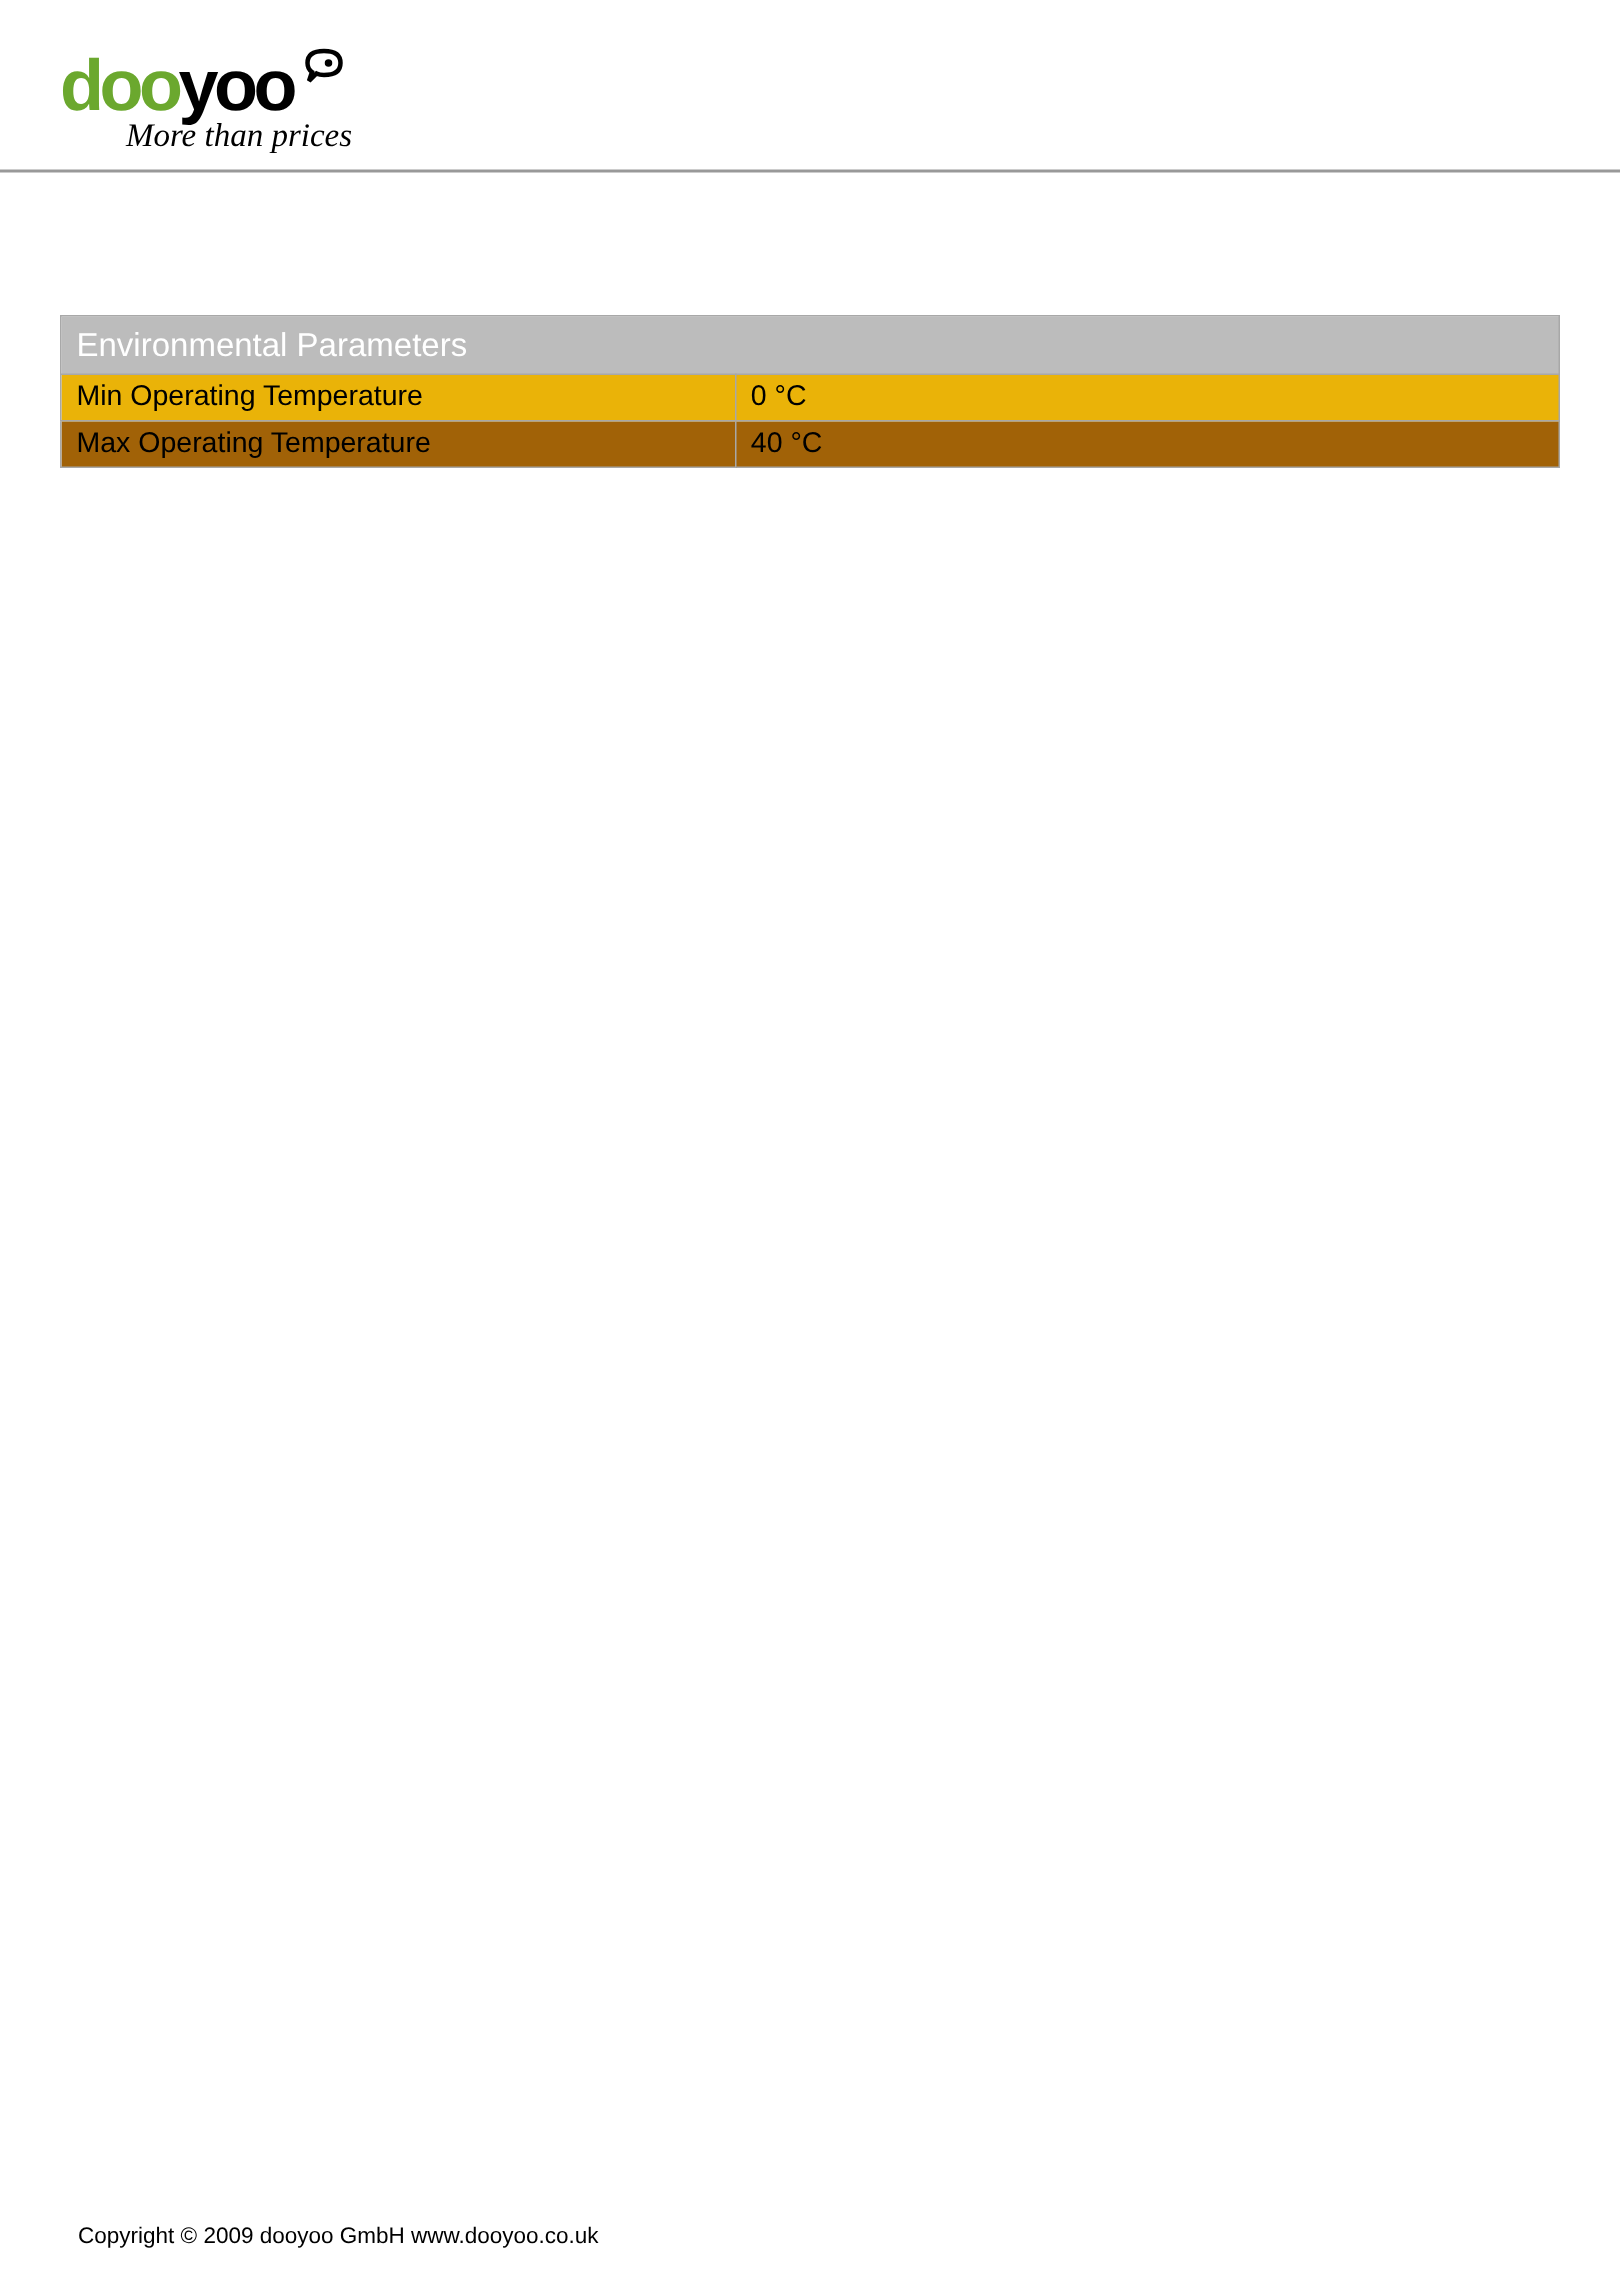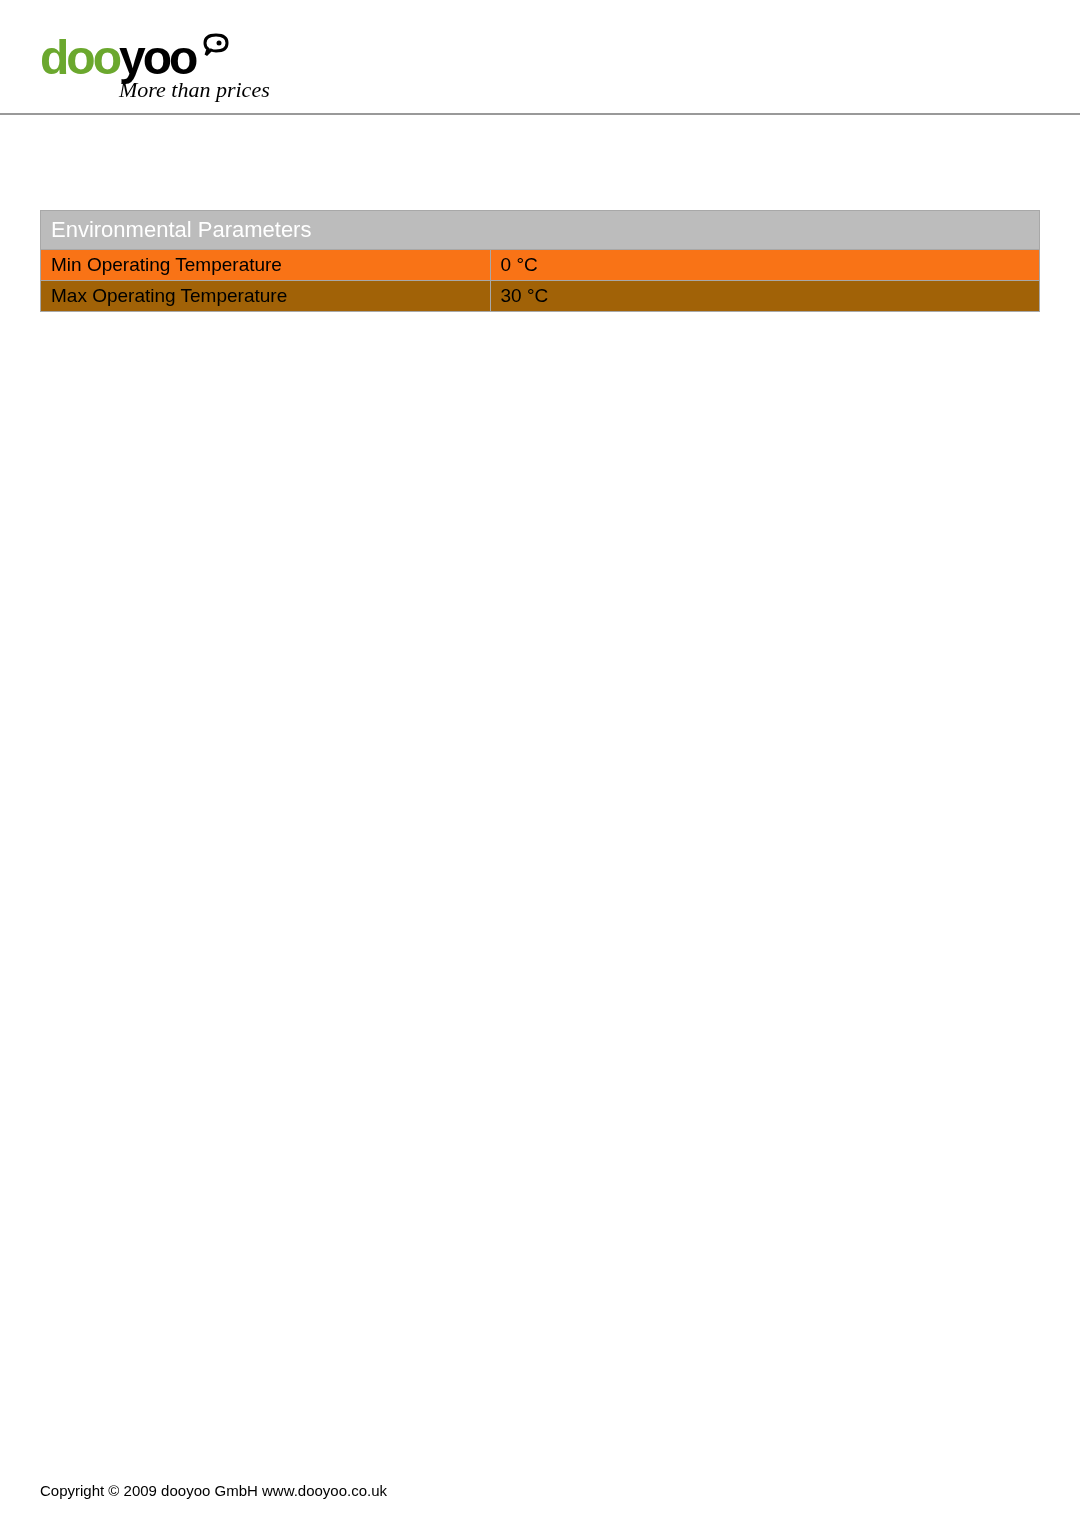--- a/index.html
+++ b/index.html
@@ -39,21 +39,21 @@
       margin-left: 4px;
       margin-top: -20px;
     }
     .tagline {
       font-family: Georgia, serif;
       font-style: italic;
       font-size: 22px;
       color: #000000;
       text-align: right;
       margin-top: -8px;
-      margin-left: 79px;
+      margin-left: 44px;
     }
     .content {
       padding: 95px 40px 0 40px;
     }
     .spec-table {
       width: 100%;
       border-collapse: collapse;
       border: 1px solid #a8a8a8;
     }
     .spec-table th {
@@ -71,29 +71,29 @@
       padding: 4px 10px;
       border: 1px solid #a8a8a8;
     }
     .spec-table td.label {
       width: 45%;
     }
     .spec-table td.value {
       width: 55%;
     }
     .row-odd {
-      background: #f97316;
+      background: #eab308;
     }
     .row-even {
       background: #a16207;
     }
     .footer {
       position: absolute;
       bottom: 28px;
-      left: 40px;
+      left: 52px;
       font-size: 15px;
       color: #000000;
     }
   </style>
 </head>
 <body>
 
 <div class="header">
   <div class="logo-container">
     <div class="logo-main">
@@ -117,19 +117,19 @@
         <th colspan="2">Environmental Parameters</th>
       </tr>
     </thead>
     <tbody>
       <tr class="row-odd">
         <td class="label">Min Operating Temperature</td>
         <td class="value">0 °C</td>
       </tr>
       <tr class="row-even">
         <td class="label">Max Operating Temperature</td>
-        <td class="value">30 °C</td>
+        <td class="value">40 °C</td>
       </tr>
     </tbody>
   </table>
 </div>
 
 <div class="footer">Copyright  ©  2009 dooyoo GmbH www.dooyoo.co.uk</div>
 
 </body></html>

